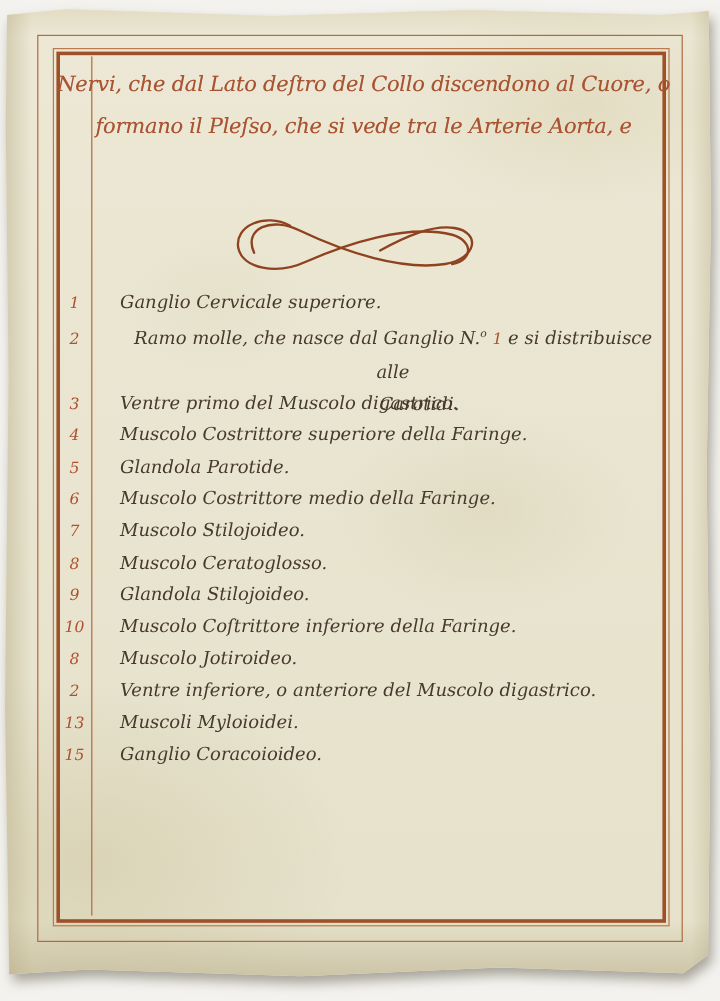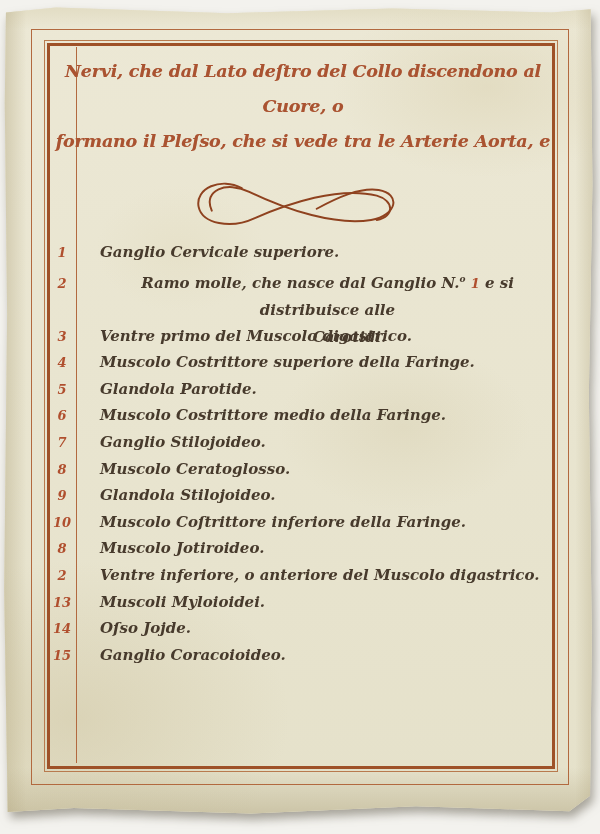--- a/index.html
+++ b/index.html
@@ -23,21 +23,20 @@
       radial-gradient(ellipse 180px 120px at 68% 52%, rgba(206,196,160,.28), transparent 70%),
       radial-gradient(ellipse 120px 90px  at 30% 30%, rgba(222,214,182,.30), transparent 70%),
       linear-gradient(90deg,  rgba(178,166,128,.45), rgba(0,0,0,0) 4%),
       linear-gradient(270deg, rgba(178,166,128,.35), rgba(0,0,0,0) 3%),
       linear-gradient(0deg,   rgba(170,158,120,.45), rgba(0,0,0,0) 6%),
       linear-gradient(180deg, rgba(206,196,160,.35), rgba(0,0,0,0) 3%),
       linear-gradient(#ece8d5, #e5e1ca);
     clip-path:polygon(0.5% 0.8%, 9% 0.2%, 38% 0.9%, 66% 0.3%, 93% 0.8%, 99.6% 0.4%,
                       99.9% 22%, 99.3% 48%, 99.8% 78%, 99.5% 97.5%, 96% 99.4%,
                       70% 98.8%, 42% 99.7%, 12% 99.0%, 0.8% 99.5%, 0.2% 72%, 0.7% 38%, 0.3% 12%);
-    font-weight:bold;
   }
   .outer-line{
     position:absolute;left:28px;top:23px;width:536px;height:754px;
     border:1px solid #b2693f;
   }
   .double-line{
     position:absolute;left:44px;top:37px;width:502px;height:720px;
     border:3px solid #9e5128;
     outline:1px solid #b87a4e;
     outline-offset:2px;
@@ -128,21 +127,21 @@
         <div class="itext">Glandola Parotide.</div>
       </div>
 
       <div class="row">
         <div class="num">6</div>
         <div class="itext">Muscolo Costrittore medio della Faringe.</div>
       </div>
 
       <div class="row">
         <div class="num">7</div>
-        <div class="itext">Ganglio Stilojoideo.</div>
+        <div class="itext">Muscolo Stilojoideo.</div>
       </div>
 
       <div class="row">
         <div class="num">8</div>
         <div class="itext">Muscolo Ceratoglosso.</div>
       </div>
 
       <div class="row">
         <div class="num">9</div>
         <div class="itext">Glandola Stilojoideo.</div>
@@ -161,24 +160,20 @@
       <div class="row">
         <div class="num">2</div>
         <div class="itext">Ventre inferiore, o anteriore del Muscolo digastrico.</div>
       </div>
 
       <div class="row">
         <div class="num">13</div>
         <div class="itext">Muscoli Myloioidei.</div>
       </div>
 
-      <div class="row">
-        <div class="num">14</div>
-        <div class="itext">Oſso Jojde.</div>
-      </div>
 
       <div class="row">
         <div class="num">15</div>
         <div class="itext">Ganglio Coracoioideo.</div>
       </div>
 
     </div>
   </div>
 </div>
 

